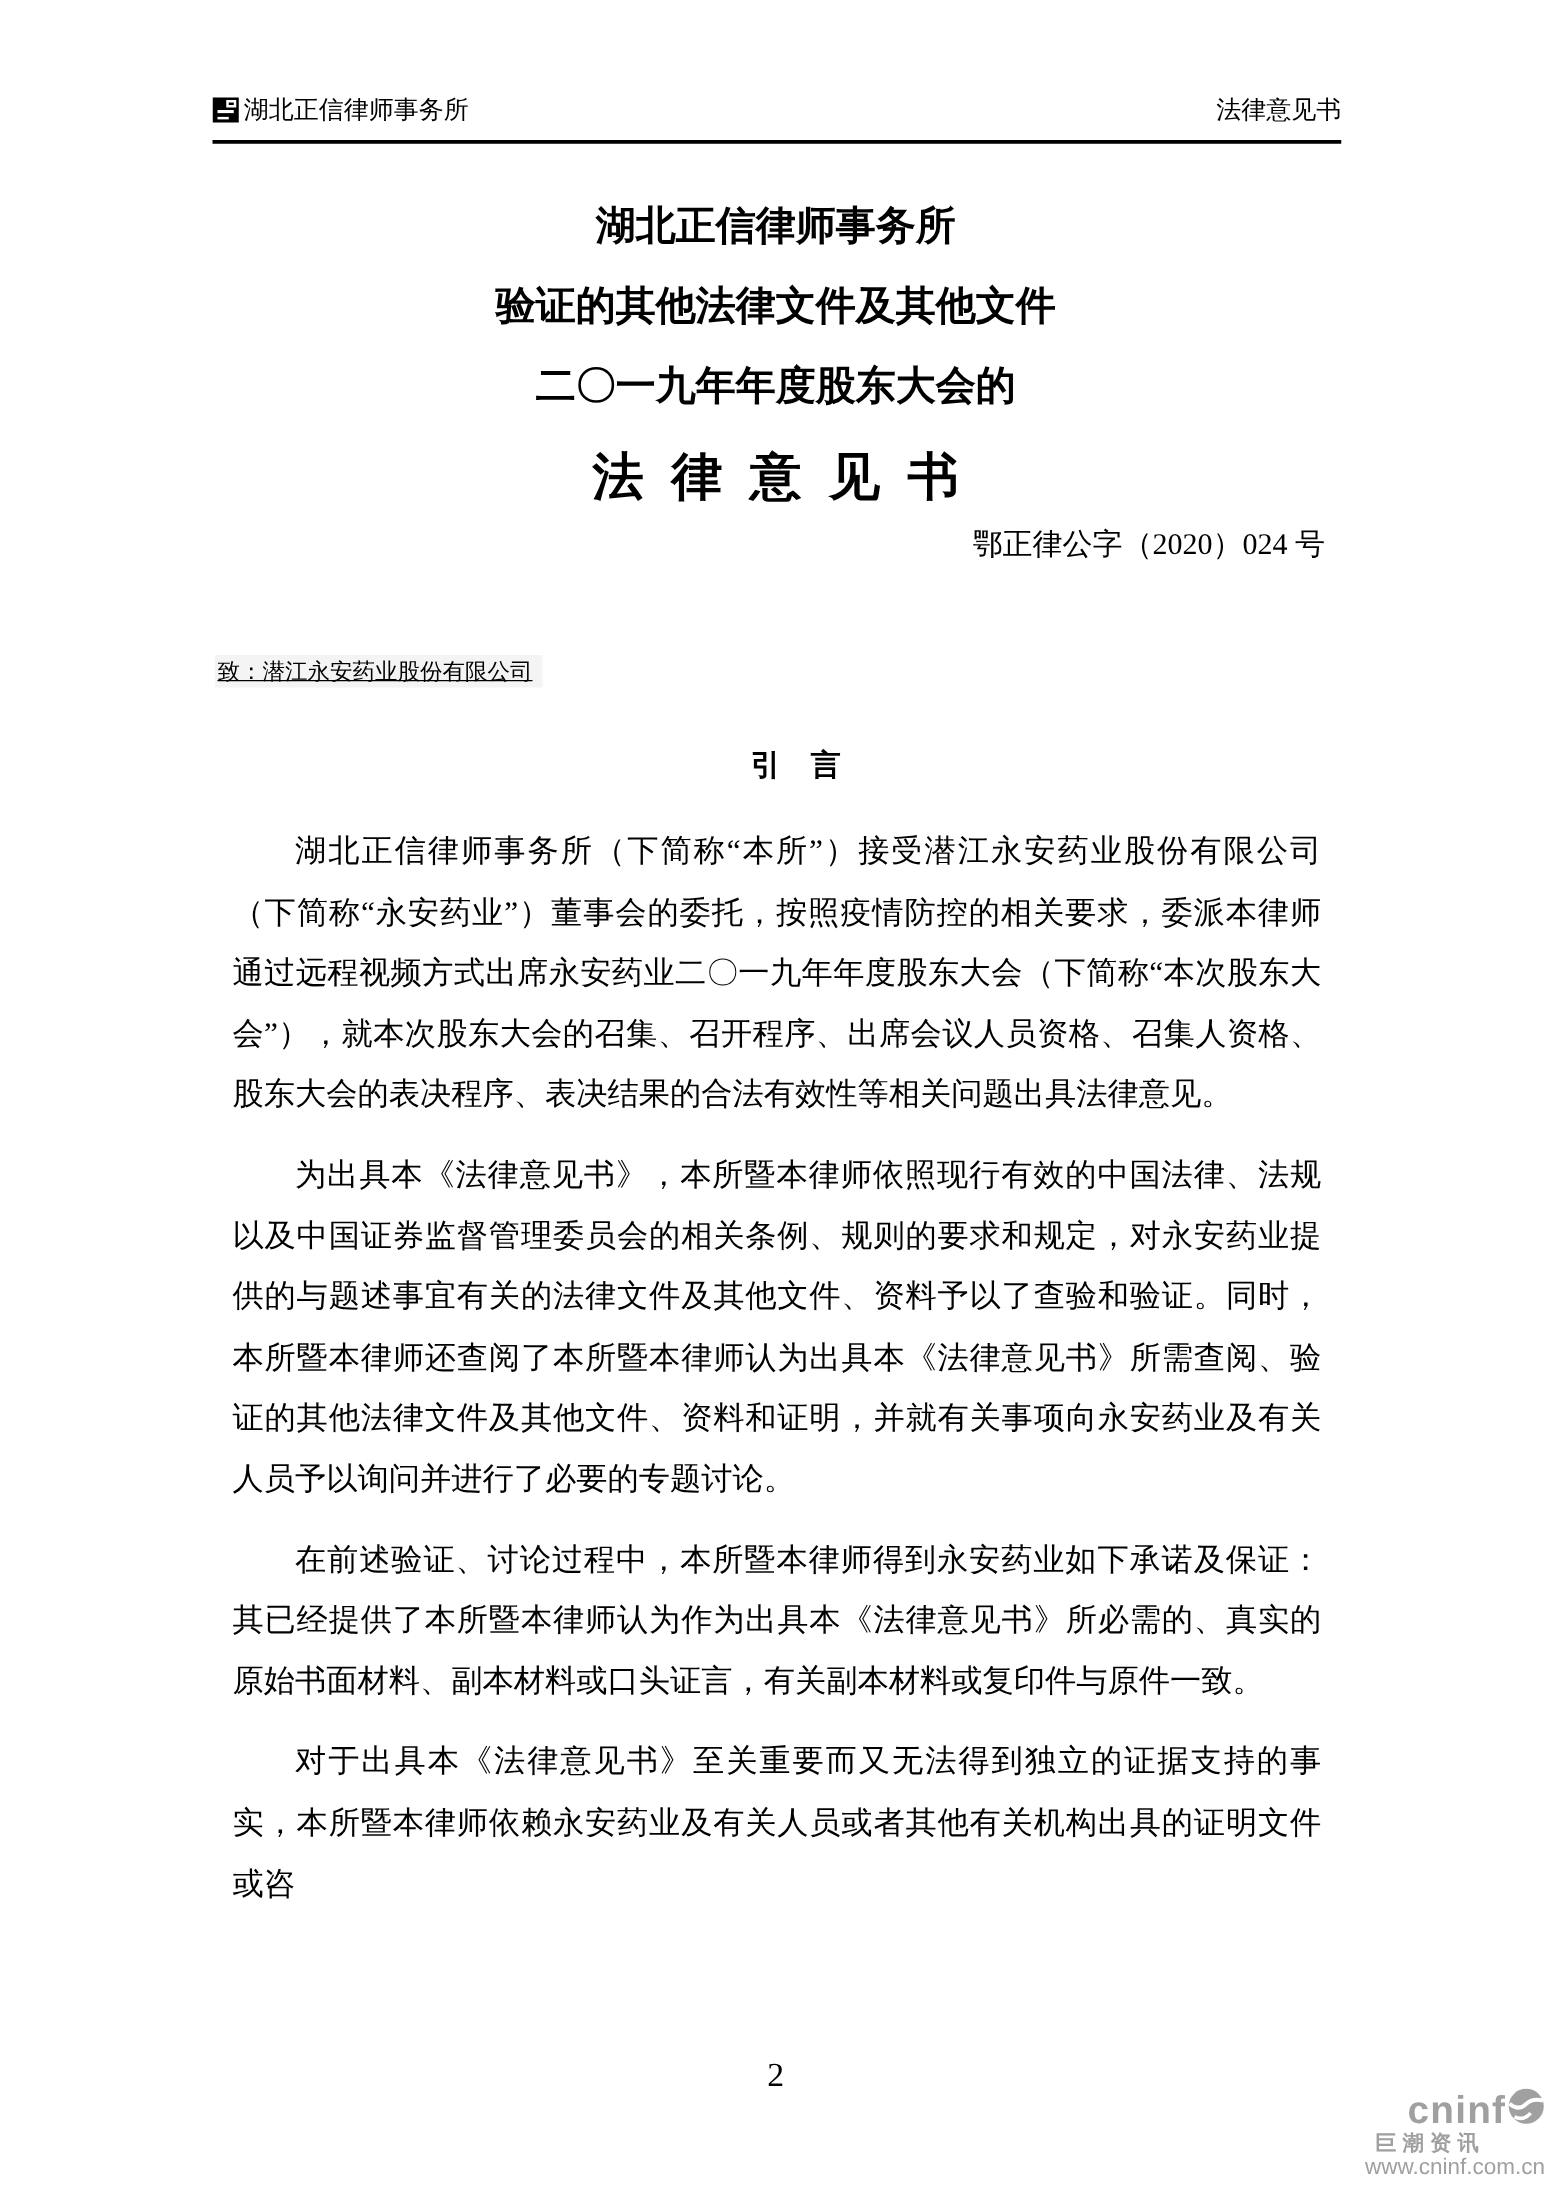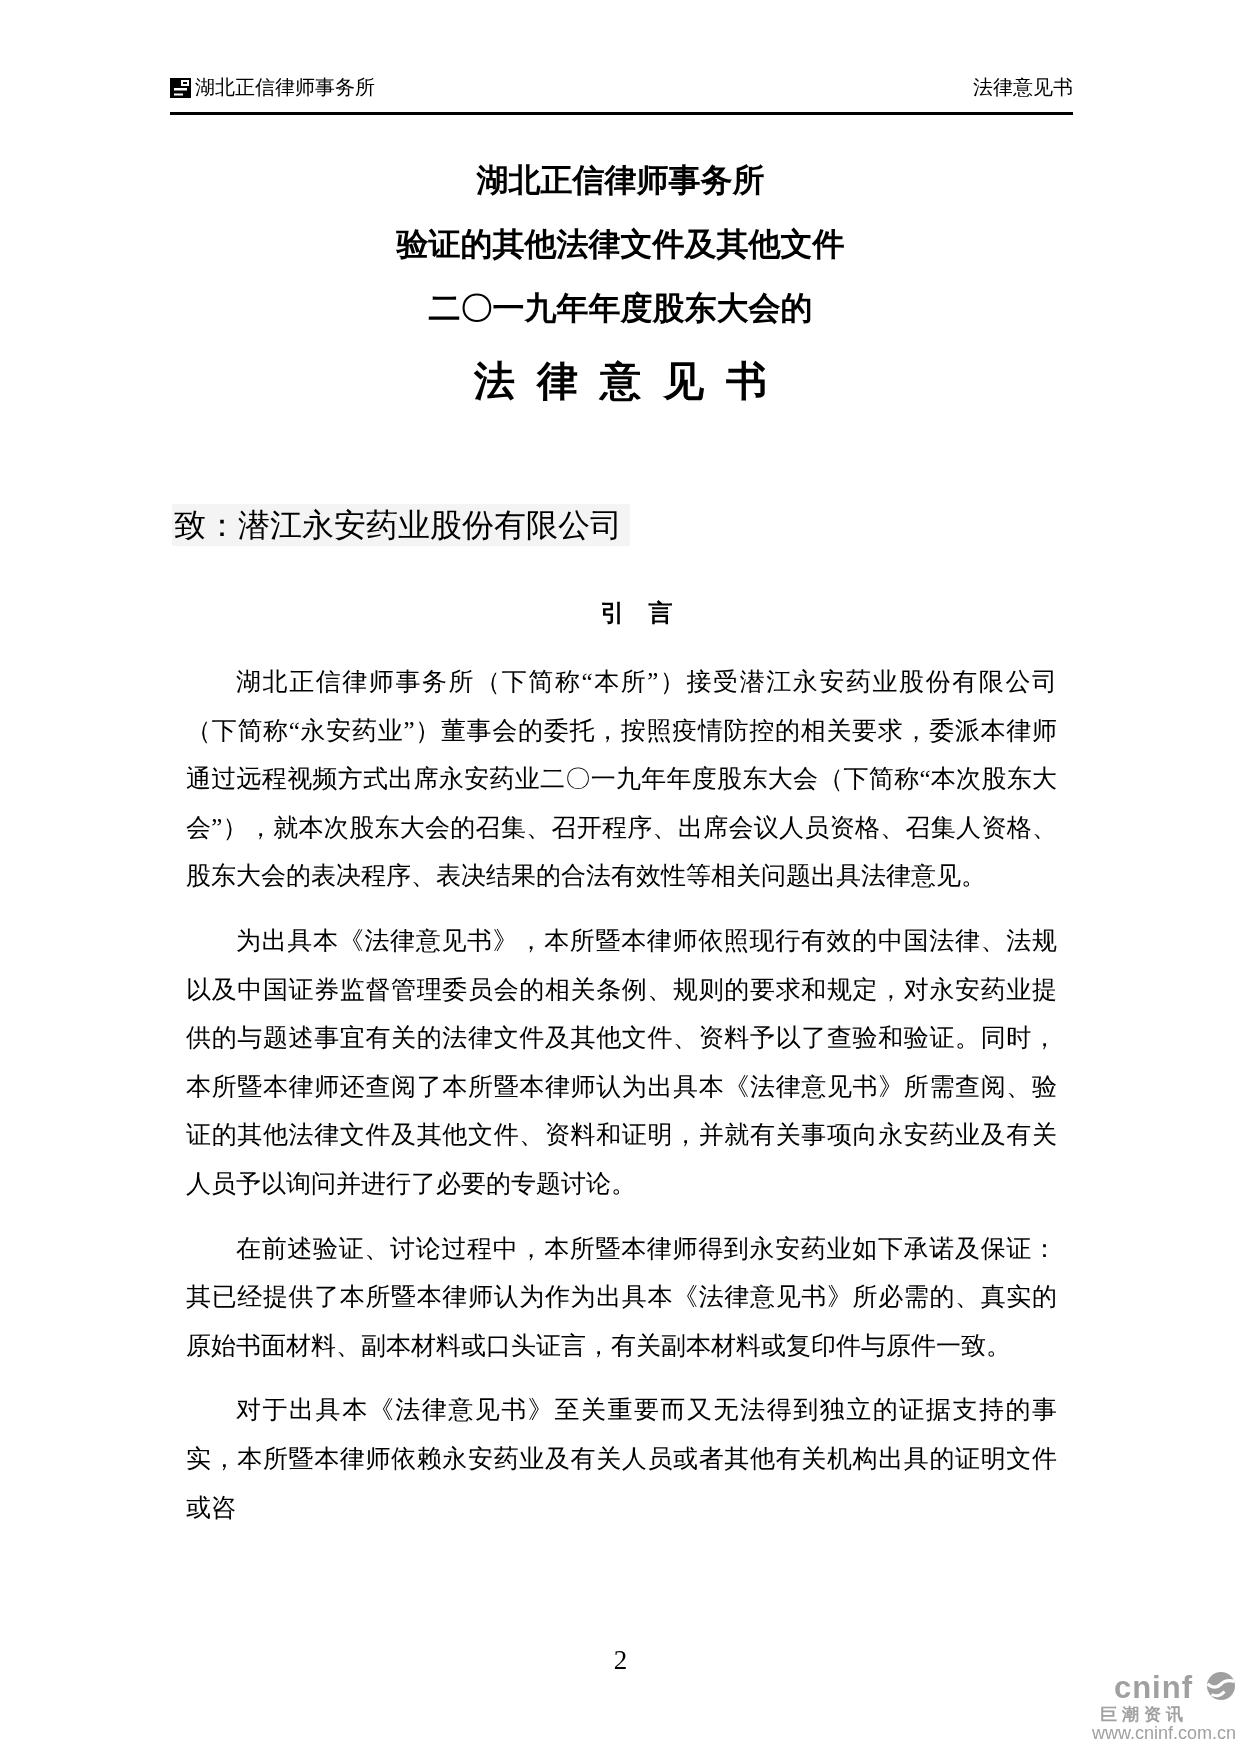--- a/index.html
+++ b/index.html
@@ -34,22 +34,22 @@
     font-size:41px;line-height:74px;
     letter-spacing:22px;padding-left:22px;margin-top:4px;
   }
   .doc-number{
     position:absolute;left:170px;top:414px;width:890px;
     text-align:right;font-size:24px;line-height:44px;
   }
 
   
   .addressee{
-    position:absolute;left:172px;top:504px;
-    font-size:32px;line-height:42px;
+    position:absolute;left:172px;top:516px;
+    font-size:18px;line-height:42px;text-decoration:underline;
   }
   .addressee .hl{background:#f4f4f4;padding:3px 8px 3px 2px;}
 
   
   .intro-heading{
     position:absolute;left:0;top:591px;width:100%;
     text-align:center;font-size:24px;font-weight:bold;line-height:44px;
     font-family:"Liberation Sans","DejaVu Sans",sans-serif;
     padding-left:16px;
   }
@@ -67,21 +67,21 @@
     position:absolute;left:0;top:1638px;width:100%;
     text-align:center;font-size:27px;line-height:44px;
   }
 
   
   .watermark{
     position:absolute;right:5px;bottom:12px;
     color:#a0a0a0;text-align:right;
     font-family:"Liberation Sans","DejaVu Sans",sans-serif;
   }
-  .wm-top{display:flex;align-items:center;justify-content:flex-end;gap:13px;}
+  .wm-top{display:flex;align-items:center;justify-content:flex-end;gap:1px;}
   .wm-brand{font-size:31px;font-weight:bold;letter-spacing:1px;line-height:30px;}
   .wm-name{font-size:17px;font-weight:bold;letter-spacing:5px;margin:1px 48px 0 0;line-height:17px;}
   .wm-url{font-size:18px;line-height:19px;margin-top:1px;}
 </style>
 </head>
 <body>
 
 <div class="page">
 
   <div class="header">
@@ -100,20 +100,21 @@
     <span>法律意见书</span>
   </div>
   <div class="header-rule"></div>
 
   <div class="title-block">
     <div class="title-line">湖北正信律师事务所</div>
     <div class="title-line">验证的其他法律文件及其他文件</div>
     <div class="title-line">二〇一九年年度股东大会的</div>
     <div class="title-main">法律意见书</div>
   </div>
+  <div class="doc-number">鄂正律公字（2020）024 号</div>
 
   <div class="addressee">
     <span class="hl">致：潜江永安药业股份有限公司</span>
   </div>
 
   <div class="intro-heading">引　言</div>
 
   <div class="body-text">
     <p>湖北正信律师事务所（下简称“本所”）接受潜江永安药业股份有限公司（下简称“永安药业”）董事会的委托，按照疫情防控的相关要求，委派本律师通过远程视频方式出席永安药业二〇一九年年度股东大会（下简称“本次股东大会”），就本次股东大会的召集、召开程序、出席会议人员资格、召集人资格、股东大会的表决程序、表决结果的合法有效性等相关问题出具法律意见。</p>
     <p>为出具本《法律意见书》，本所暨本律师依照现行有效的中国法律、法规以及中国证券监督管理委员会的相关条例、规则的要求和规定，对永安药业提供的与题述事宜有关的法律文件及其他文件、资料予以了查验和验证。同时，本所暨本律师还查阅了本所暨本律师认为出具本《法律意见书》所需查阅、验证的其他法律文件及其他文件、资料和证明，并就有关事项向永安药业及有关人员予以询问并进行了必要的专题讨论。</p>

